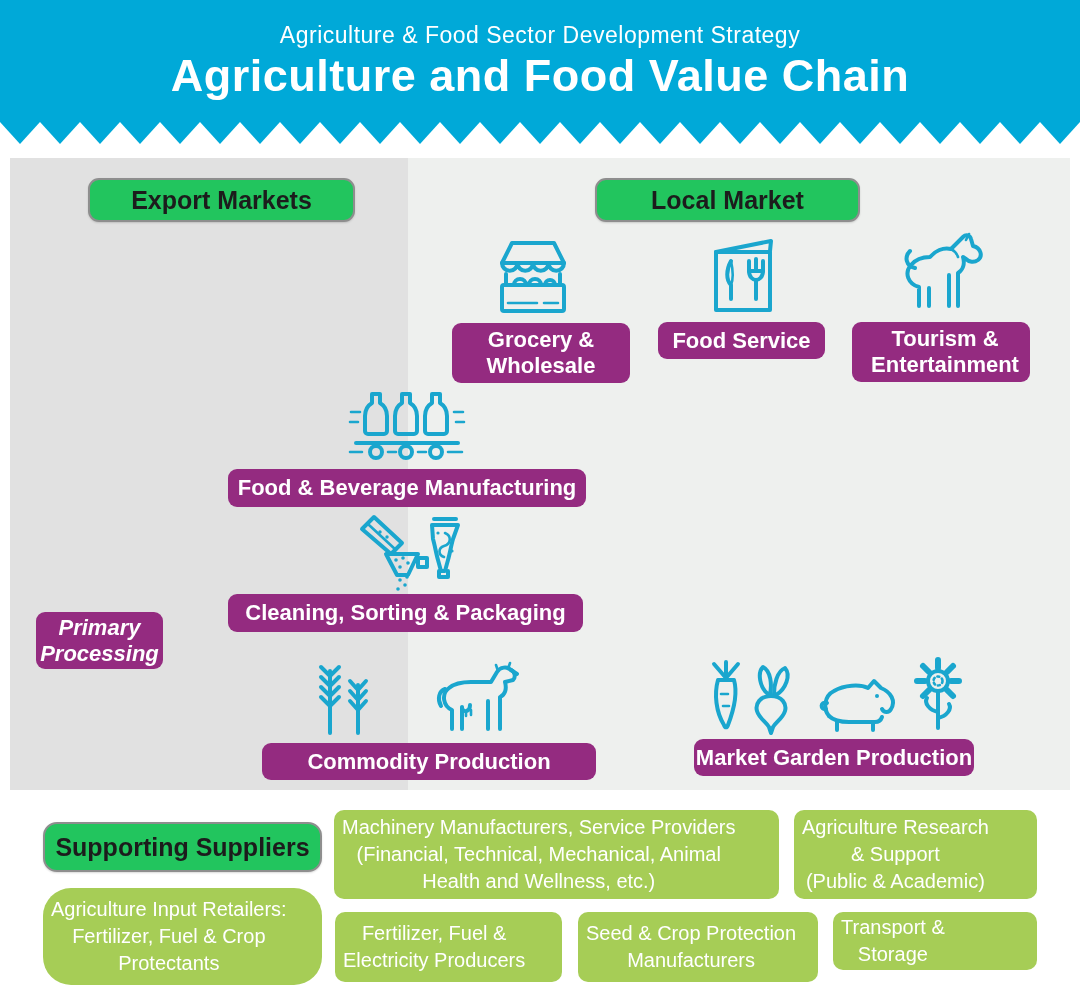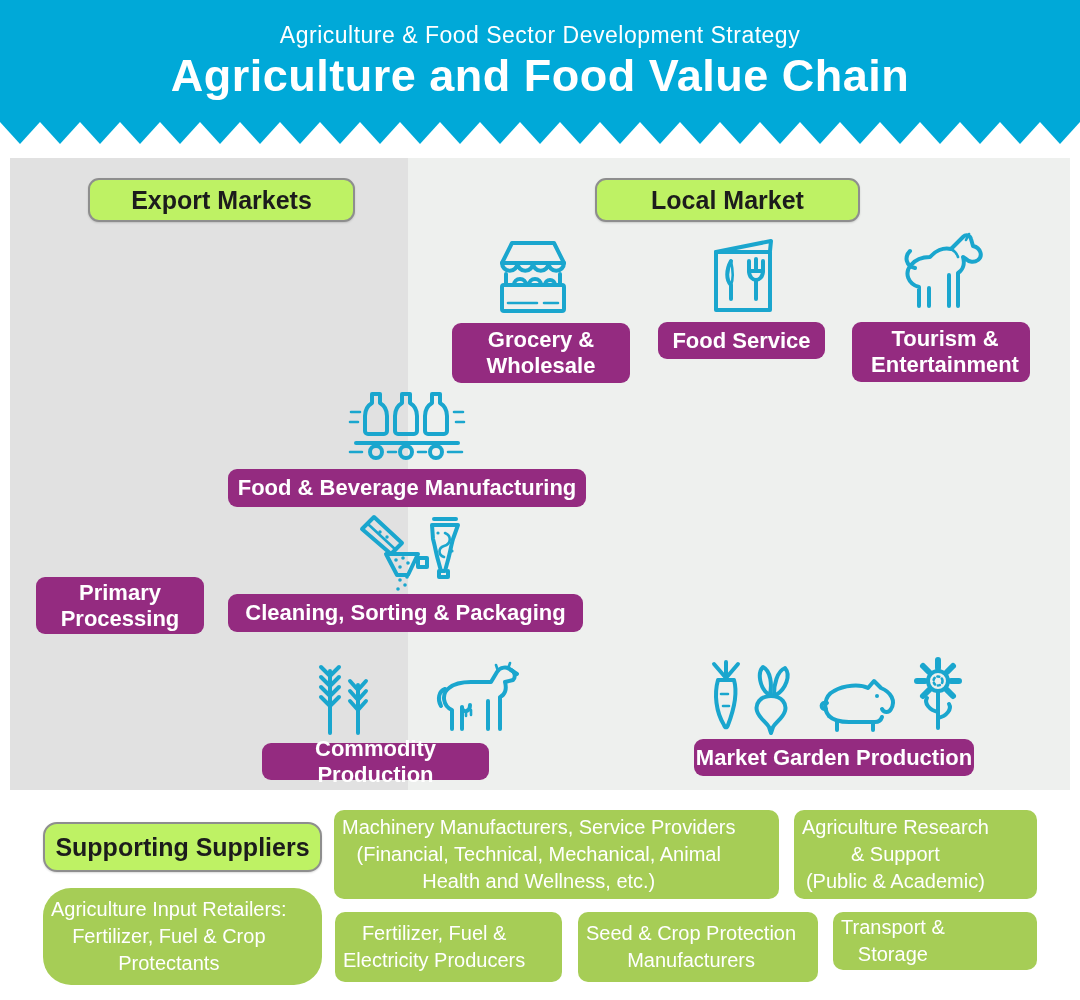--- a/index.html
+++ b/index.html
@@ -12,21 +12,21 @@
   .abs{position:absolute;}
   
   .header{left:0;top:0;width:1080px;height:122px;background:var(--header-bg);text-align:center;color:#fff;}
   .subtitle{position:absolute;left:0;top:22px;width:100%;font-size:23px;letter-spacing:.5px;}
   .title{position:absolute;left:0;top:50px;width:100%;font-size:45px;font-weight:bold;letter-spacing:.5px;}
   .zigzag{left:0;top:122px;}
   
   .panel{left:10px;top:158px;width:1060px;height:632px;background:var(--panel-right);}
   .panel-left{position:absolute;left:0;top:0;width:398px;height:632px;background:var(--panel-left);}
   
-  .pill{display:flex;align-items:center;justify-content:center;background:#bef264;border:2px solid #8e8e8e;
+  .pill{display:flex;align-items:center;justify-content:center;background:#22c55e;border:2px solid #8e8e8e;
         border-radius:11px;font-weight:bold;font-size:25px;color:#1c1c1c;box-shadow:0 1px 2px rgba(0,0,0,.15);}
   
   .pbox{display:flex;align-items:center;justify-content:center;background:var(--purple);color:#fff;
         font-weight:bold;font-size:22px;border-radius:9px;text-align:center;line-height:1.18;}
   .pbox span,.gbox span{white-space:pre-line;}
   
   .gbox{display:flex;align-items:center;justify-content:flex-start;background:var(--green);color:#fff;
         font-size:20px;border-radius:10px;text-align:center;line-height:1.35;padding:4px 8px;}
   
   .icon svg{overflow:visible;display:block;}
@@ -141,21 +141,21 @@
         <circle class="dot" cx="51" cy="64" r="1.8"></circle>
       <rect x="62" y="45" width="9" height="9"></rect>
       <path d="M78 6 H100"></path>
       <path d="M76 12 H102 L97 26 C95 33 94 40 92 47 L89 58 H85 L82 47 C80 40 79 33 77 26 Z"></path>
       <path d="M83 58 v6 h9 v-6"></path>
       <path class="thin" d="M89 20 c7 3 6 11 -1 13 c-6 2 -6 9 0 11"></path>
       <circle class="dot" cx="82" cy="20" r="1.6"></circle>
         <circle class="dot" cx="96" cy="38" r="1.6"></circle>
     </svg>
   </div>
-  <div class="abs pbox" style="left:36px;top:577px;width:168px;height:57px;">
+  <div class="abs pbox" style="left:36px;top:612px;width:127px;height:57px;font-style:italic;">
     <span>Primary
 Processing</span>
   </div>
   <div class="abs pbox" style="left:228px;top:594px;width:355px;height:38px;">
     <span>Cleaning, Sorting &amp; Packaging</span>
   </div>
 
   <div class="abs icon" style="left:310px;top:661px;">
     <svg viewBox="0 0 66 74" width="66" height="74">
       <path d="M20 72 V10"></path>
@@ -172,21 +172,21 @@
   <div class="abs icon" style="left:432px;top:661px;">
     <svg viewBox="0 0 94 74" width="94" height="74">
       <path d="M13 28 C7 30 5 38 9 45"></path>
       <path d="M20 68 V49 C11 45 9 33 17 27 C23 22 31 21 39 21 H59 L65 11 C68 6 75 5 79 9 L85 13"></path>
       <path d="M79 9 C83 11 84 16 81 19 L73 21 C75 28 73 34 68 36 L68 68"></path>
       <path d="M30 68 V46 M56 68 V40"></path>
       <path d="M38 44 C38 51 31 52 30 47"></path>
       <path class="thin" d="M34 50 v5 M39 49 v5 M66 10 L64 4 M76 8 L78 2"></path>
     </svg>
   </div>
-  <div class="abs pbox" style="left:262px;top:743px;width:227px;height:37px;">
+  <div class="abs pbox" style="left:262px;top:743px;width:334px;height:37px;">
     <span>Commodity Production</span>
   </div>
 
   <div class="abs icon" style="left:702px;top:658px;">
     <svg viewBox="0 0 48 80" width="48" height="80">
       <path d="M24 20 V4 M24 20 L12 6 M24 20 L36 6"></path>
       <path d="M16 22 H32 C36 36 31 54 26 67 C25 70 23 70 22 67 C14 54 12 36 16 22 Z"></path>
       <path class="thin" d="M19 36 h7 M21 48 h6"></path>
     </svg>
   </div>

